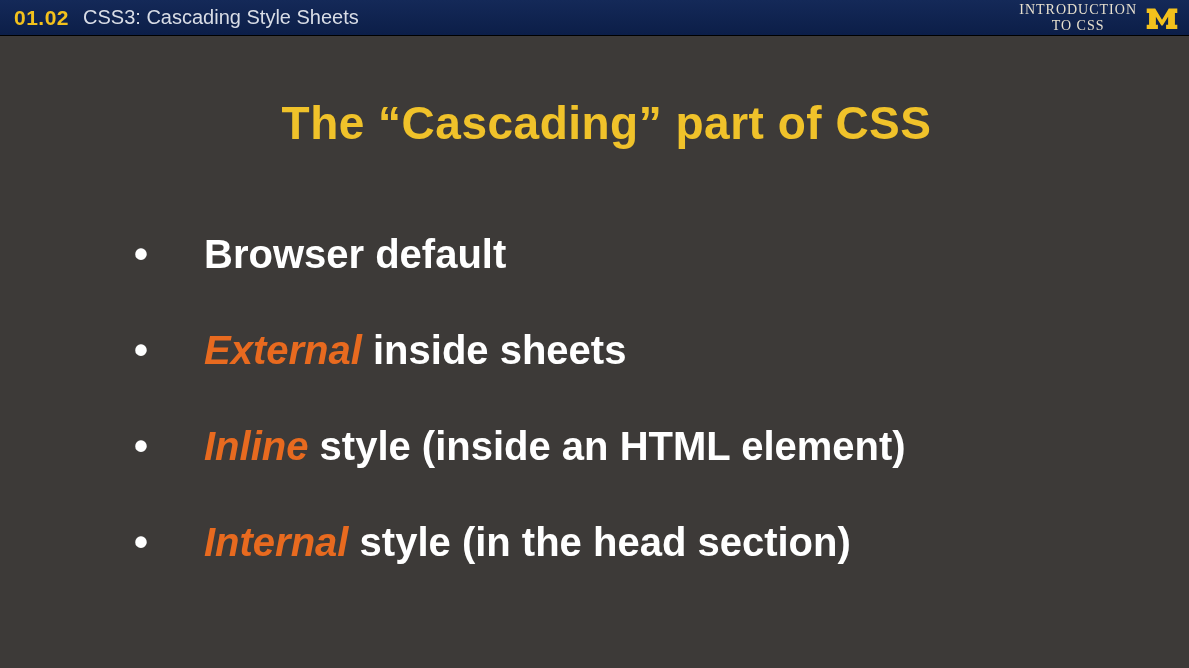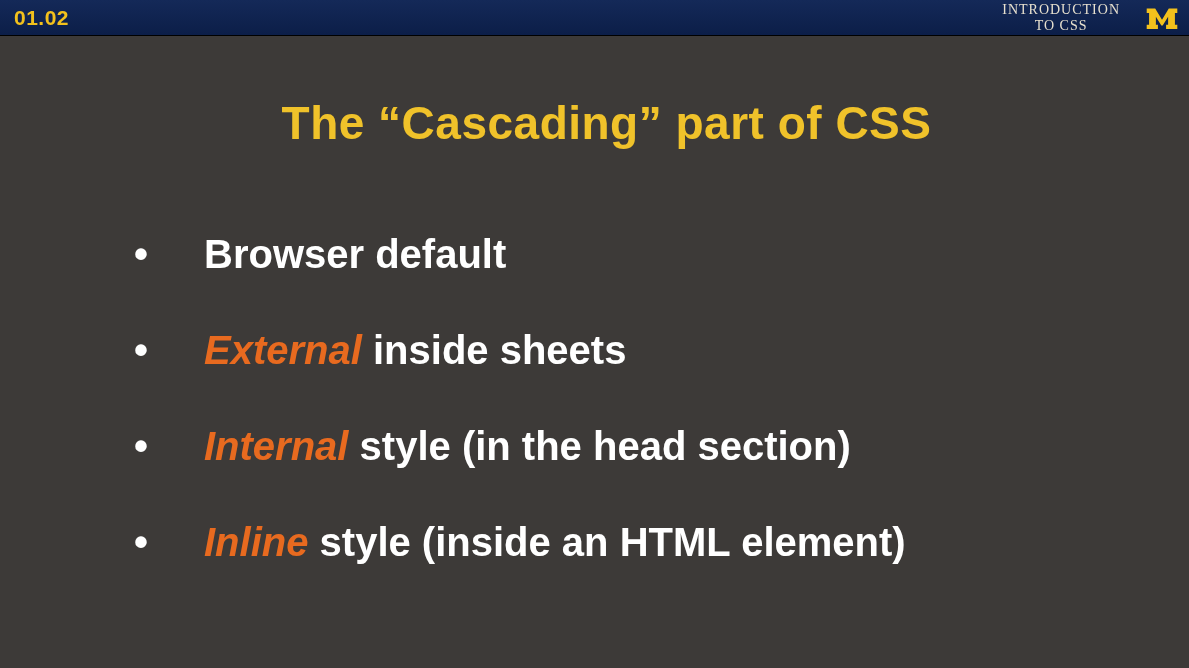--- a/index.html
+++ b/index.html
@@ -25,21 +25,21 @@
   }
   .header .lesson-title {
     color: #d9dde6;
     font-size: 20px;
     font-weight: 400;
   }
   .header-right {
     margin-left: auto;
     display: flex;
     align-items: center;
-    gap: 25px;
+    gap: 8px;
   }
   .course-label {
     color: #e8e1cf;
     font-size: 14px;
     line-height: 1.1;
     text-align: center;
     letter-spacing: 1px;
     font-family: "Times New Roman", serif;
   }
   .m-logo {
@@ -84,20 +84,21 @@
     color: #ffffff;
     font-size: 40px;
   }
   .em { color: #e86a1f; font-style: italic; font-weight: 700; }
 </style>
 </head>
 <body>
 
 <div class="header">
   <span class="lesson-num">01.02</span>
+  <span class="lesson-title">CSS3: Cascading Style Sheets</span>
   <div class="header-right">
     <div class="course-label">
       <div>INTRODUCTION</div>
       <div>TO CSS</div>
     </div>
     <span class="m-logo">
       <svg viewBox="0 0 100 80" width="34" height="28">
         <path d="M5 72 L5 60 L12 60 L12 25 L5 25 L5 12 L30 12 L50 45 L70 12 L95 12 L95 25 L88 25 L88 60 L95 60 L95 72 L62 72 L62 60 L68 60 L68 36 L52 62 L48 62 L32 36 L32 60 L38 60 L38 72 Z" fill="#f3c11c"></path>
       </svg>
     </span>
@@ -108,19 +109,19 @@
   <h1 class="slide-title">The “Cascading” part of CSS</h1>
 
   <ul class="points">
     <li>
       <span></span><span class="em"></span><span>Browser default</span>
     </li>
     <li>
       <span></span><span class="em">External</span><span> inside sheets</span>
     </li>
     <li>
-      <span></span><span class="em">Internal</span><span> style (in the head section)</span>
+      <span></span><span class="em">Inline</span><span> style (inside an HTML element)</span>
     </li>
     <li>
-      <span></span><span class="em">Inline</span><span> style (inside an HTML element)</span>
+      <span></span><span class="em">Internal</span><span> style (in the head section)</span>
     </li>
   </ul>
 </div>
 
 </body></html>

